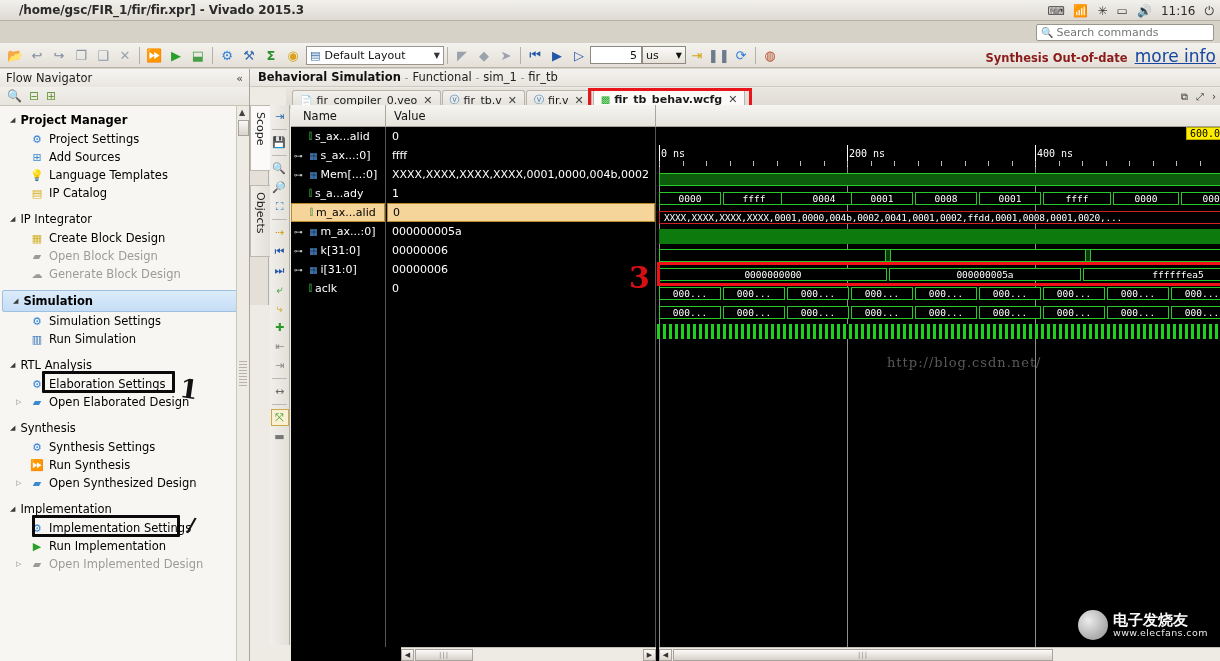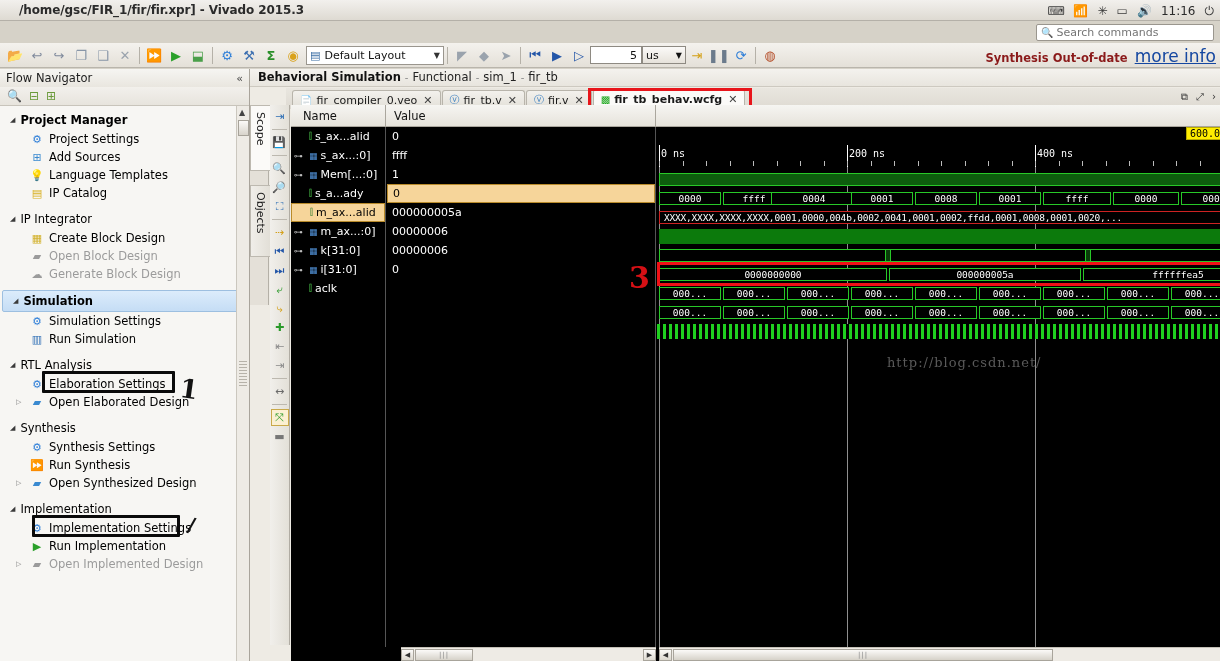--- a/index.html
+++ b/index.html
@@ -687,20 +687,21 @@
       </div>
       <div class="rowline">
         <span class="sigico">⫿</span>
         <span>aclk</span>
       </div>
     </div>
 
     <div class="valcol">
       <div class="rowline">0</div>
       <div class="rowline">ffff</div>
+      <div class="rowline">XXXX,XXXX,XXXX,XXXX,0001,0000,004b,0002</div>
       <div class="rowline">1</div>
       <div class="rowline hl">0</div>
       <div class="rowline">000000005a</div>
       <div class="rowline">00000006</div>
       <div class="rowline">00000006</div>
       <div class="rowline">0</div>
     </div>
 
     <div class="wavecol">
 
@@ -746,21 +747,21 @@
 
       <div class="cursor-flag" style="left:529px;">600.000 ns</div>
 
       <div class="wrow" style="top:43px;">
         <div class="flat" style="left:2px; width:1050px;"></div>
       </div>
 
       <div class="wrow" style="top:62px;">
         <div class="bus" style="left:2px;   width:62px;">0000</div>
         <div class="bus" style="left:66px;  width:62px;">ffff</div>
-        <div class="bus" style="left:114px; width:86px;">0004</div>
+        <div class="bus" style="left:124px; width:86px;">0004</div>
         <div class="bus" style="left:194px; width:62px;">0001</div>
         <div class="bus" style="left:258px; width:62px;">0008</div>
         <div class="bus" style="left:322px; width:62px;">0001</div>
         <div class="bus" style="left:386px; width:68px;">ffff</div>
         <div class="bus" style="left:456px; width:66px;">0000</div>
         <div class="bus" style="left:524px; width:66px;">0008</div>
 
       </div>
 
       <div class="wrow" style="top:81px;">
@@ -829,14 +830,21 @@
       <div class="hs-arrow">▶</div>
     </div>
     <div class="hscroll" style="left:368px; right:0;">
       <div class="hs-arrow">◀</div>
       <div class="hs-thumb" style="width:380px;">
         <span class="hs-grip">|||</span>
       </div>
     </div>
   </div>
 
+  <div class="logo">
+    <div class="logo-mark"></div>
+    <div class="logo-txt">
+      <span class="logo-cn">电子发烧友</span>
+      <span class="logo-en">www.elecfans.com</span>
+    </div>
+  </div>
 
 </div>
 
 </body></html>

